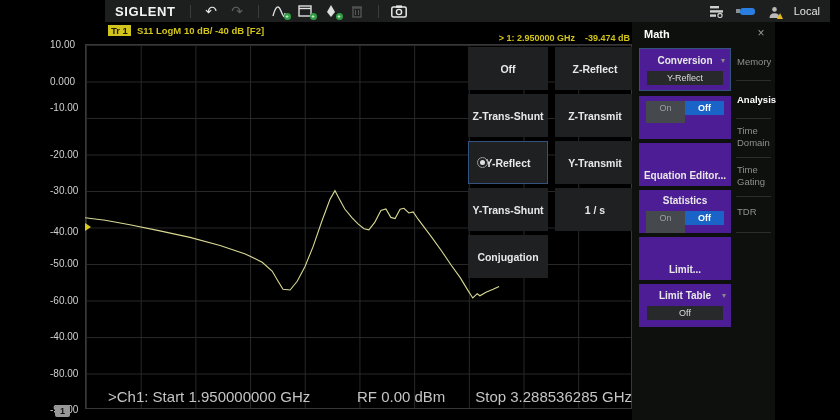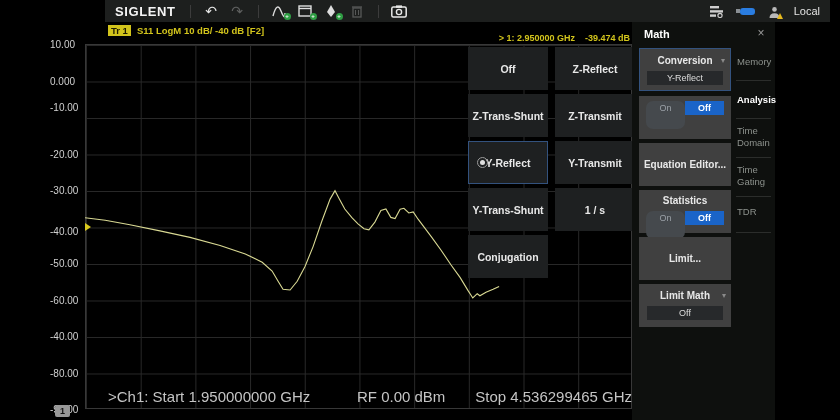--- a/index.html
+++ b/index.html
@@ -61,30 +61,30 @@
   .conv-cell.selected{border:1px solid #33527e;}
   .radio{position:absolute;left:8px;width:9px;height:9px;border:1px solid #9a9a9a;border-radius:50%;
     display:flex;align-items:center;justify-content:center;}
   .radio-dot{width:5px;height:5px;background:#e0e0e0;border-radius:50%;}
 
   
   #right-panel{left:632px;top:22px;width:143px;height:398px;background:#0e100e;}
   #math-title{position:absolute;left:12px;top:6px;font-size:11px;font-weight:bold;color:#fff;}
   #close-btn{position:absolute;right:7px;top:4px;width:14px;height:14px;color:#9a9a9a;
     font-size:12px;line-height:14px;text-align:center;}
-  .mblock{position:absolute;left:7px;width:92px;height:43px;background:#404040;color:#e8e8e8;
+  .mblock{position:absolute;left:7px;width:92px;height:43px;background:#4c1d95;color:#e8e8e8;
     font-size:10px;font-weight:bold;text-align:center;box-sizing:border-box;}
   .mblock .mlabel{display:block;padding-top:6px;}
-  .mblock.single .mlabel{padding-top:0;line-height:43px;border-radius:19px;}
+  .mblock.single .mlabel{padding-top:11px;line-height:43px;border-radius:19px;}
   .mblock.sel{border:1px solid #33527e;}
   .caret{position:absolute;right:5px;top:7px;color:#8a8a8a;font-size:8px;font-weight:normal;}
   .mvalue{margin:5px auto 0;width:76px;height:14px;line-height:14px;background:#27292b;
     font-weight:normal;font-size:9px;color:#dcdcdc;}
   .toggle{margin-top:5px;display:flex;justify-content:center;}
-  .tog-on{width:39px;height:28px;line-height:14px;background:#45494d;color:#9aa0a6;font-size:9px;font-weight:normal;border-radius:7px;}
+  .tog-on{width:39px;height:22px;line-height:14px;background:#45494d;color:#9aa0a6;font-size:9px;font-weight:normal;}
   .tog-off{width:39px;height:14px;line-height:14px;background:#1a64c8;color:#fff;font-size:9px;font-weight:bold;}
 
   .side-item{position:absolute;left:105px;width:37px;font-size:9.5px;color:#8d928d;line-height:1.25;}
   .side-item.active{color:#ffffff;font-weight:bold;}
   .side-div{position:absolute;left:104px;width:35px;height:1px;background:#2b2d2b;}
 
   
   #ch-badge{left:55px;top:405px;width:15px;height:12px;background:#989898;color:#141414;
     font-size:9px;font-weight:bold;text-align:center;line-height:12px;border-radius:2px;}
   .status-txt{top:388px;font-size:15px;color:#c4c4c4;}
@@ -252,33 +252,33 @@
       <span class="tog-on">On</span>
       <span class="tog-off">Off</span>
     </div>
   </div>
 
   <div class="mblock single" style="top:215px">
     <span class="mlabel">Limit...</span>
   </div>
 
   <div class="mblock" style="top:262px">
-    <span class="mlabel">Limit Math</span>
+    <span class="mlabel">Limit Table</span>
     <span class="caret">▾</span>
     <div class="mvalue">Off</div>
   </div>
 
   <span class="side-item" style="top:34px">Memory</span>
   <span class="side-div" style="top:58px"></span>
   <span class="side-item active" style="top:72px">Analysis</span>
   <span class="side-div" style="top:96px"></span>
   <span class="side-item" style="top:103px">Time Domain</span>
   <span class="side-div" style="top:135px"></span>
   <span class="side-item" style="top:142px">Time Gating</span>
   <span class="side-div" style="top:174px"></span>
   <span class="side-item" style="top:184px">TDR</span>
   <span class="side-div" style="top:210px"></span>
 </div>
 
 <div id="ch-badge" class="abs">1</div>
 <span id="start-lab" class="abs status-txt">&gt;Ch1: Start 1.950000000 GHz</span>
 <span id="rf-lab" class="abs status-txt">RF 0.00 dBm</span>
-<span id="stop-lab" class="abs status-txt">Stop 4.536299465 GHz</span>
+<span id="stop-lab" class="abs status-txt">Stop 3.288536285 GHz</span>
 
 </body></html>

